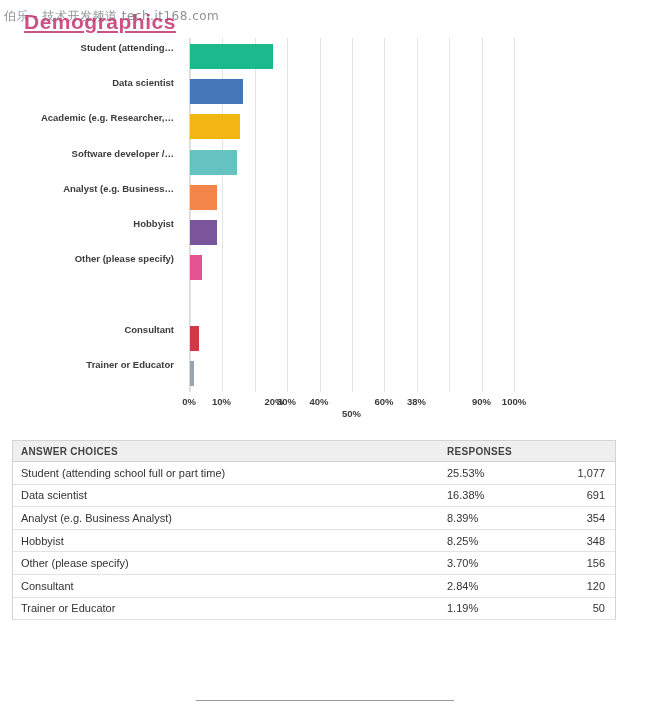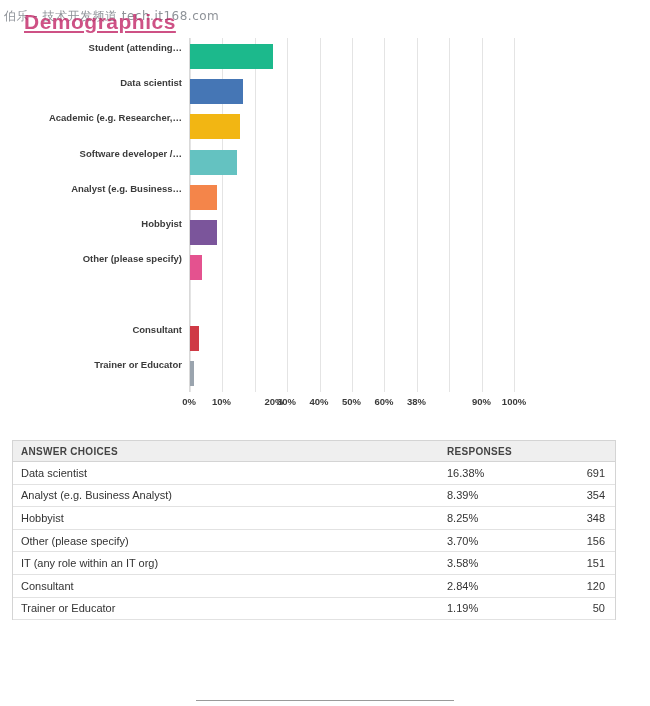--- a/index.html
+++ b/index.html
@@ -36,21 +36,21 @@
     position:absolute;top:0;bottom:0;width:1px;background:#e4e4e4;
   }
   .rows{position:absolute;inset:0;}
   .row{
     position:absolute;left:0;right:0;height:36.6px;
   }
   .bar{
     position:absolute;left:0;top:6px;height:25px;
   }
   .ylabel{
-    position:absolute;right:100%;margin-right:8px;top:4px;
+    position:absolute;right:100%;margin-right:16px;top:4px;
     width:150px;text-align:right;
     font-size:9.5px;font-weight:bold;color:#3b3b3b;
     line-height:11px;
   }
   .xaxis{
     position:absolute;left:165px;right:110px;bottom:8px;height:16px;
   }
   .xtick{
     position:absolute;top:0;transform:translateX(-50%);
     font-size:9.5px;font-weight:bold;color:#3b3b3b;white-space:nowrap;
@@ -138,62 +138,62 @@
           <div class="bar" style="width: 1.19%; background: rgb(154, 164, 174);"></div>
         </div>
       </div>
   </div>
   <div class="xaxis">
       <div class="xtick" style="left: 0%;">0%</div>
       <div class="xtick" style="left: 10%;">10%</div>
       <div class="xtick" style="left: 20%; margin-left: 20px;">20%</div>
       <div class="xtick" style="left: 30%;">30%</div>
       <div class="xtick" style="left: 40%;">40%</div>
-      <div class="xtick" style="left: 50%;">50%</div>
+      <div class="xtick" style="left: 50%; margin-top: 12px;">50%</div>
       <div class="xtick" style="left: 60%;">60%</div>
       <div class="xtick" style="left: 70%;">38%</div>
       <div class="xtick" style="left: 80%; margin-top: 44px;">80%</div>
       <div class="xtick" style="left: 90%;">90%</div>
       <div class="xtick" style="left: 100%;">100%</div>
     </div>
 </div>
 
 <div class="table">
   <div class="thead">
     <div class="c-choice">ANSWER CHOICES</div>
     <div class="c-pct">RESPONSES</div>
     <div class="c-count"></div>
   </div>
   <div id="table-body">
       <div class="trow">
+        <div class="c-choice">Student (attending school full or part time)</div>
+        <div class="c-pct">25.53%</div>
+        <div class="c-count">1,077</div>
+      </div>
+      <div class="trow">
         <div class="c-choice">Data scientist</div>
         <div class="c-pct">16.38%</div>
         <div class="c-count">691</div>
       </div>
       <div class="trow">
         <div class="c-choice">Analyst (e.g. Business Analyst)</div>
         <div class="c-pct">8.39%</div>
         <div class="c-count">354</div>
       </div>
       <div class="trow">
         <div class="c-choice">Hobbyist</div>
         <div class="c-pct">8.25%</div>
         <div class="c-count">348</div>
       </div>
       <div class="trow">
         <div class="c-choice">Other (please specify)</div>
         <div class="c-pct">3.70%</div>
         <div class="c-count">156</div>
       </div>
       <div class="trow">
-        <div class="c-choice">IT (any role within an IT org)</div>
-        <div class="c-pct">3.58%</div>
-        <div class="c-count">151</div>
-      </div>
-      <div class="trow">
         <div class="c-choice">Consultant</div>
         <div class="c-pct">2.84%</div>
         <div class="c-count">120</div>
       </div>
       <div class="trow">
         <div class="c-choice">Trainer or Educator</div>
         <div class="c-pct">1.19%</div>
         <div class="c-count">50</div>
       </div>
     </div>

